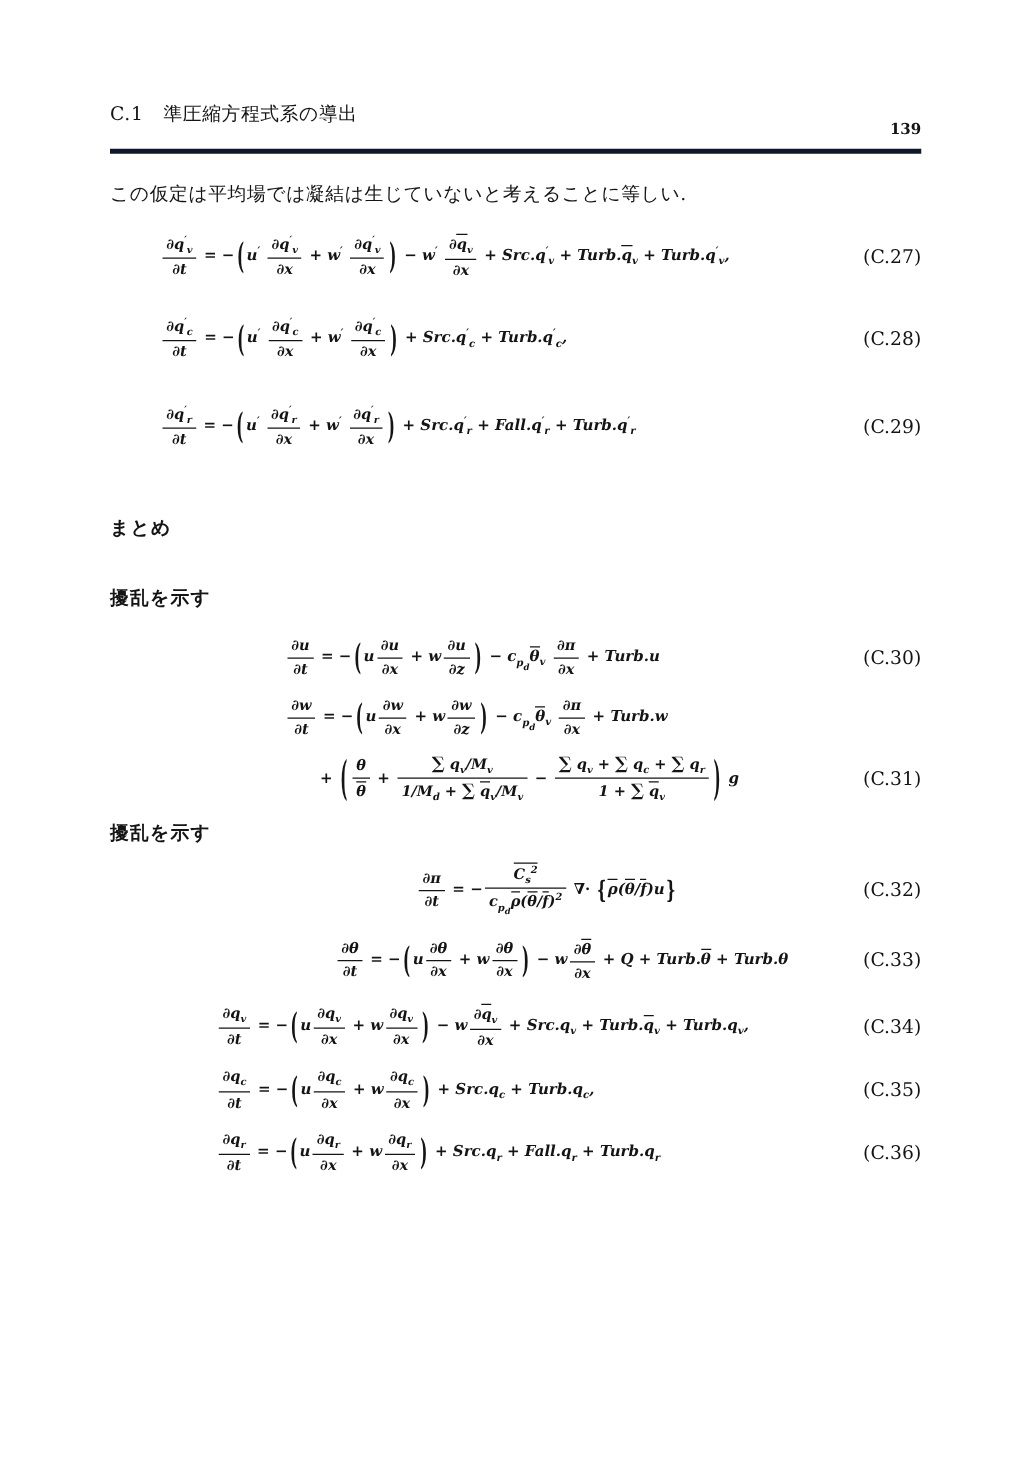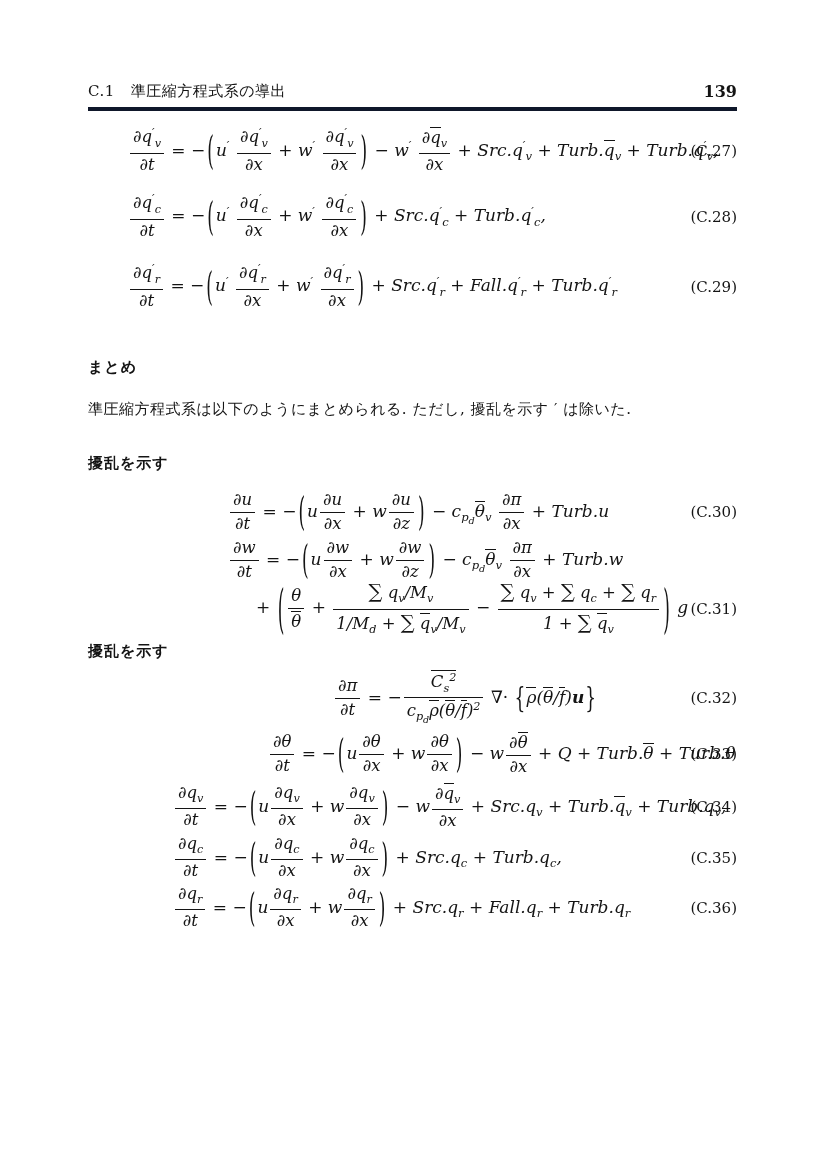--- a/index.html
+++ b/index.html
@@ -14,34 +14,34 @@
     box-sizing:border-box;
     padding:82px 89px 0 88px;
   }
   .header{
     display:flex;justify-content:space-between;align-items:flex-start;
     border-bottom:4px solid #0f172a;
     padding-bottom:6px;line-height:19px;
   }
   .running-head{font-size:15px;letter-spacing:0.5px;}
   .running-head .title{margin-left:16px;}
-  .pageno{font-weight:bold;font-size:16px;}
+  .pageno{font-weight:bold;font-size:12px;margin-top:12px;}
   p.body{margin:22px 0 0 0;line-height:20px;letter-spacing:0.5px;}
   h3.jhead{
-    font-family:Liberation Mono, monospace;
+    font-family:Liberation Sans, sans-serif;
     font-weight:bold;font-size:15px;margin:0;line-height:20px;letter-spacing:1px;
   }
   
   .eqrow{position:relative;display:flex;align-items:center;}
   .eqbody{white-space:nowrap;}
   .eqtag{
     position:absolute;right:0;top:50%;transform:translateY(-50%);
     font-style:normal;font-size:15px;
   }
-  .math{font-style:italic;font-size:17px;}
+  .math{font-style:italic;font-size:12px;font-weight:bold;}
   .math sub{font-size:0.68em;font-style:italic;}
   .math sup{font-size:0.68em;font-style:italic;}
   .math sub sub{font-size:0.85em;}
   .fr{
     display:inline-block;vertical-align:middle;text-align:center;
     font-size:0.97em;margin:0 2px;line-height:1.15;
   }
   .fr > .n{display:block;padding:0 3px 2px 3px;}
   .fr > .d{display:block;border-top:1px solid #141414;padding:2px 3px 0 3px;}
   .ov{display:inline-block;border-top:1px solid #141414;line-height:1.05;padding-top:1px;}
@@ -60,38 +60,38 @@
 </head>
 <body>
 
 <div class="page">
 
   <div class="header">
     <span class="running-head"><span>C.1</span><span class="title">準圧縮方程式系の導出</span></span>
     <span class="pageno">139</span>
   </div>
 
+  <p class="body">この仮定は平均場では凝結は生じていないと考えることに等しい.</p>
 
   <div class="eqrow" style="height:52px;margin-top:14px">
     <div class="eqbody math" style="margin-left:40px"><span class="fr"><span class="n">∂q<sup>′</sup><sub>v</sub></span><span class="d">∂t</span></span> = −<span class="bp">(</span>u<sup>′</sup> <span class="fr"><span class="n">∂q<sup>′</sup><sub>v</sub></span><span class="d">∂x</span></span> + w<sup>′</sup> <span class="fr"><span class="n">∂q<sup>′</sup><sub>v</sub></span><span class="d">∂x</span></span><span class="bp">)</span> − w<sup>′</sup> <span class="fr"><span class="n">∂<span class="ov">q</span><sub>v</sub></span><span class="d">∂x</span></span> + Src.q<sup>′</sup><sub>v</sub> + Turb.<span class="ov">q</span><sub>v</sub> + Turb.q<sup>′</sup><sub>v</sub>,</div>
     <div class="eqtag">(C.27)</div>
   </div>
   <div class="eqrow" style="height:52px;margin-top:14px">
     <div class="eqbody math" style="margin-left:40px"><span class="fr"><span class="n">∂q<sup>′</sup><sub>c</sub></span><span class="d">∂t</span></span> = −<span class="bp">(</span>u<sup>′</sup> <span class="fr"><span class="n">∂q<sup>′</sup><sub>c</sub></span><span class="d">∂x</span></span> + w<sup>′</sup> <span class="fr"><span class="n">∂q<sup>′</sup><sub>c</sub></span><span class="d">∂x</span></span><span class="bp">)</span> + Src.q<sup>′</sup><sub>c</sub> + Turb.q<sup>′</sup><sub>c</sub>,</div>
     <div class="eqtag">(C.28)</div>
   </div>
   <div class="eqrow" style="height:52px;margin-top:18px">
     <div class="eqbody math" style="margin-left:40px"><span class="fr"><span class="n">∂q<sup>′</sup><sub>r</sub></span><span class="d">∂t</span></span> = −<span class="bp">(</span>u<sup>′</sup> <span class="fr"><span class="n">∂q<sup>′</sup><sub>r</sub></span><span class="d">∂x</span></span> + w<sup>′</sup> <span class="fr"><span class="n">∂q<sup>′</sup><sub>r</sub></span><span class="d">∂x</span></span><span class="bp">)</span> + Src.q<sup>′</sup><sub>r</sub> + Fall.q<sup>′</sup><sub>r</sub> + Turb.q<sup>′</sup><sub>r</sub></div>
     <div class="eqtag">(C.29)</div>
   </div>
 
 
   <h3 class="jhead" style="margin-top:46px">まとめ</h3>
 
-  <p class="body" style="margin-top:20px">準圧縮方程式系は以下のようにまとめられる. ただし, 擾乱を示す ′ は除いた.</p>
 
   <h3 class="jhead" style="margin-top:36px">擾乱を示す</h3>
 
   <div class="eqrow" style="height:50px;margin-top:12px">
     <div class="eqbody math" style="margin-left:140px"><span class="fr"><span class="n">∂u</span><span class="d">∂t</span></span> = −<span class="bp">(</span>u<span class="fr"><span class="n">∂u</span><span class="d">∂x</span></span> + w<span class="fr"><span class="n">∂u</span><span class="d">∂z</span></span><span class="bp">)</span> − c<sub>p<sub>d</sub></sub><span class="ov">θ</span><sub>v</sub> <span class="fr"><span class="n">∂π</span><span class="d">∂x</span></span> + Turb.u</div>
     <div class="eqtag">(C.30)</div>
   </div>
   <div class="eqrow" style="height:46px">
     <div class="eqbody math" style="margin-left:140px"><span class="fr"><span class="n">∂w</span><span class="d">∂t</span></span> = −<span class="bp">(</span>u<span class="fr"><span class="n">∂w</span><span class="d">∂x</span></span> + w<span class="fr"><span class="n">∂w</span><span class="d">∂z</span></span><span class="bp">)</span> − c<sub>p<sub>d</sub></sub><span class="ov">θ</span><sub>v</sub> <span class="fr"><span class="n">∂π</span><span class="d">∂x</span></span> + Turb.w</div>
   </div>

